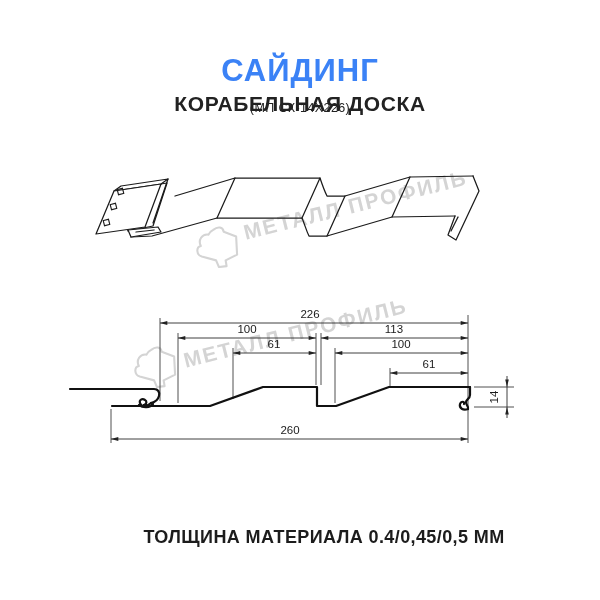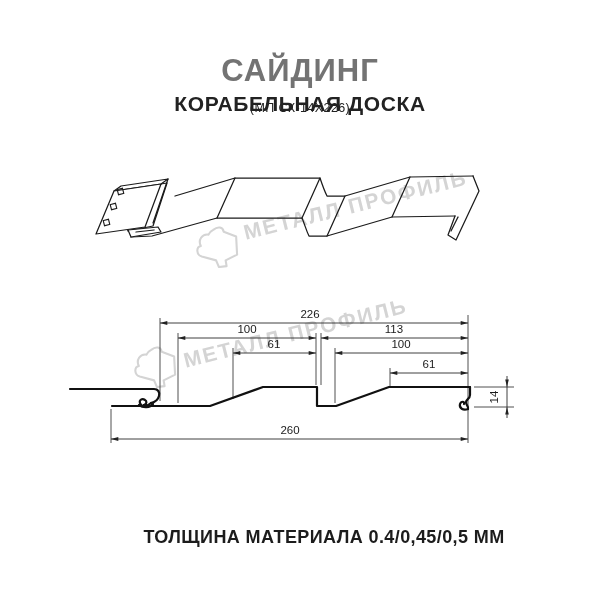--- a/index.html
+++ b/index.html
@@ -1,19 +1,19 @@
 <!DOCTYPE html>
 <html><head>
 <meta charset="utf-8">
 <style>
   html,body{margin:0;padding:0;background:#fff;}
   .canvas{position:relative;width:600px;height:600px;background:#fff;overflow:hidden;
           font-family:"Liberation Sans",sans-serif;color:#1f1f1f;}
   .ctext{position:absolute;left:0;width:600px;text-align:center;white-space:nowrap;}
-  .title{top:53px;font-size:31px;font-weight:800;letter-spacing:1px;color:#737373;}
+  .title{top:53px;font-size:31px;font-weight:800;letter-spacing:1px;color:#3b82f6;}
   .subtitle{top:92px;font-size:21px;font-weight:600;letter-spacing:0.6px;color:#222;}
   .model{top:101px;font-size:12.5px;font-weight:400;letter-spacing:0.4px;color:#222;}
   .footer{top:527px;font-size:18px;font-weight:600;letter-spacing:0.4px;color:#1c1c1c;padding-left:24px;}
   .wm{position:absolute;font-weight:700;font-size:21px;letter-spacing:2px;color:#d4d4d4;
       transform-origin:0 50%;transform:rotate(-14deg);white-space:nowrap;}
   .wm1{left:244px;top:221px;}
   .wm2{left:184px;top:349px;}
   .wmlogo{position:absolute;}
   .wmlogo1{left:194px;top:226px;}
   .wmlogo2{left:132px;top:346px;}

